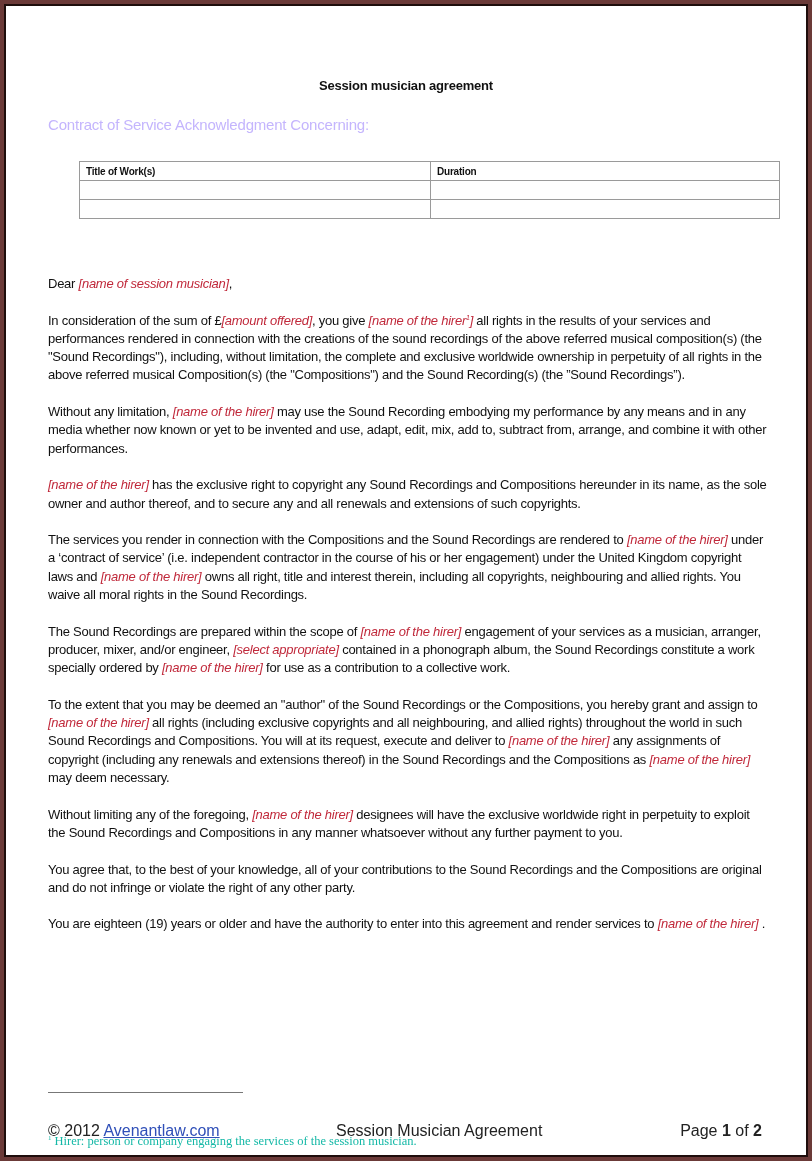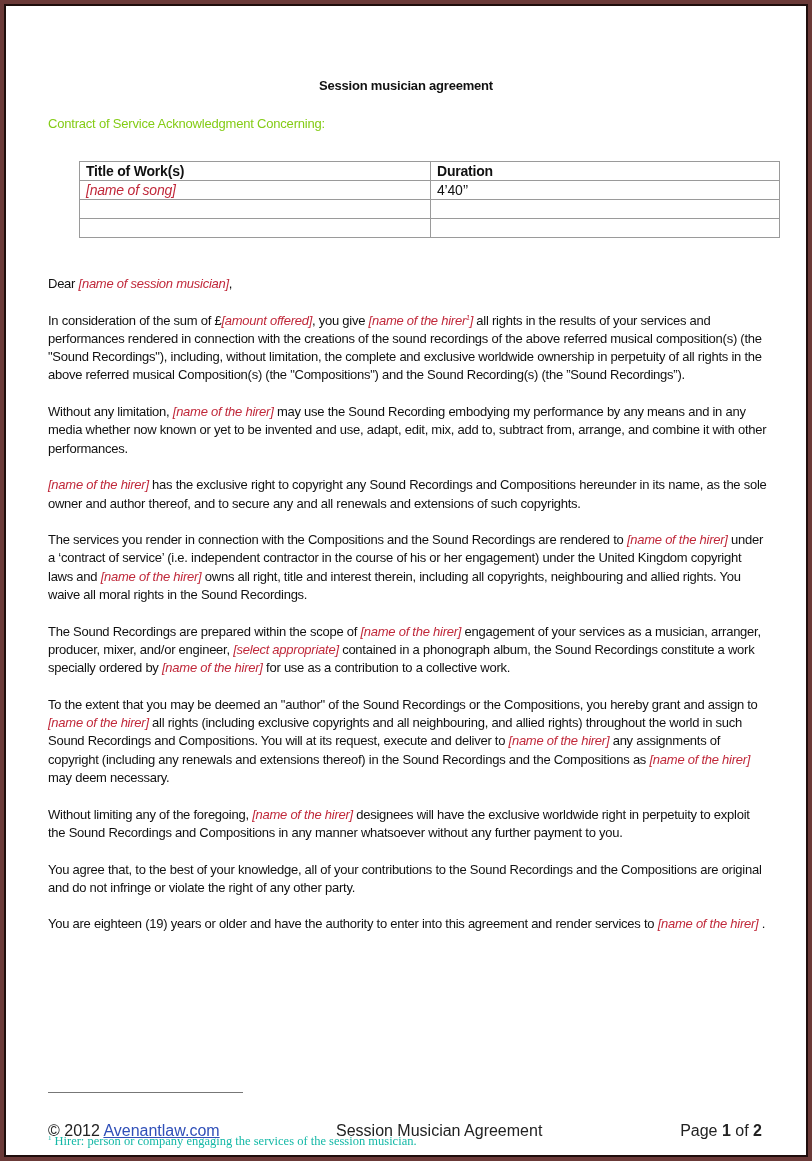--- a/index.html
+++ b/index.html
@@ -12,25 +12,25 @@
     position:absolute; left:4px; top:4px; right:4px; bottom:4px;
     border:2px solid #1e0d0c; background:#fff; box-sizing:border-box;
   }
   .page { position:absolute; left:0; top:8px; width:812px; height:1161px; }
   .doc-title {
     position:absolute; top:70px; left:0; width:812px; text-align:center;
     font-weight:bold; font-size:13px; color:#111; letter-spacing:-0.2px;
   }
   .subtitle {
     position:absolute; top:108px; left:48px;
-    font-size:13px; color:#84cc16; letter-spacing:-0.2px;
+    font-size:15px; color:#c4b5fd; letter-spacing:-0.2px;
   }
   table.works {
     position:absolute; top:153px; left:79px; width:701px;
-    border-collapse:collapse; font-size:14px; color:#111;
+    border-collapse:collapse; font-size:10px; color:#111;
   }
   table.works td, table.works th {
     border:1px solid #9a9a9a; height:18px; padding:0 6px; text-align:left;
     vertical-align:middle; letter-spacing:-0.2px;
   }
   table.works th { font-weight:bold; }
   table.works td.c1, table.works th.c1 { width:338px; }
   .ph { color:#c0283a; font-style:italic; }
   .body {
     position:absolute; top:267px; left:48px; width:720px;
@@ -66,24 +66,20 @@
   <div class="doc-title">Session musician agreement</div>
   <div class="subtitle">Contract of Service Acknowledgment Concerning:</div>
 
   <table class="works">
     <tbody>
         <tr>
       <th class="c1">Title of Work(s)</th>
       <th>Duration</th>
     </tr>
     <tr>
-      <td class="c1 ph">[name of song]</td>
-      <td>4’40’’</td>
-    </tr>
-    <tr>
       <td class="c1"></td>
       <td></td>
     </tr>
     <tr>
       <td class="c1"></td>
       <td></td>
     </tr>
   </tbody>
     </table>
 

